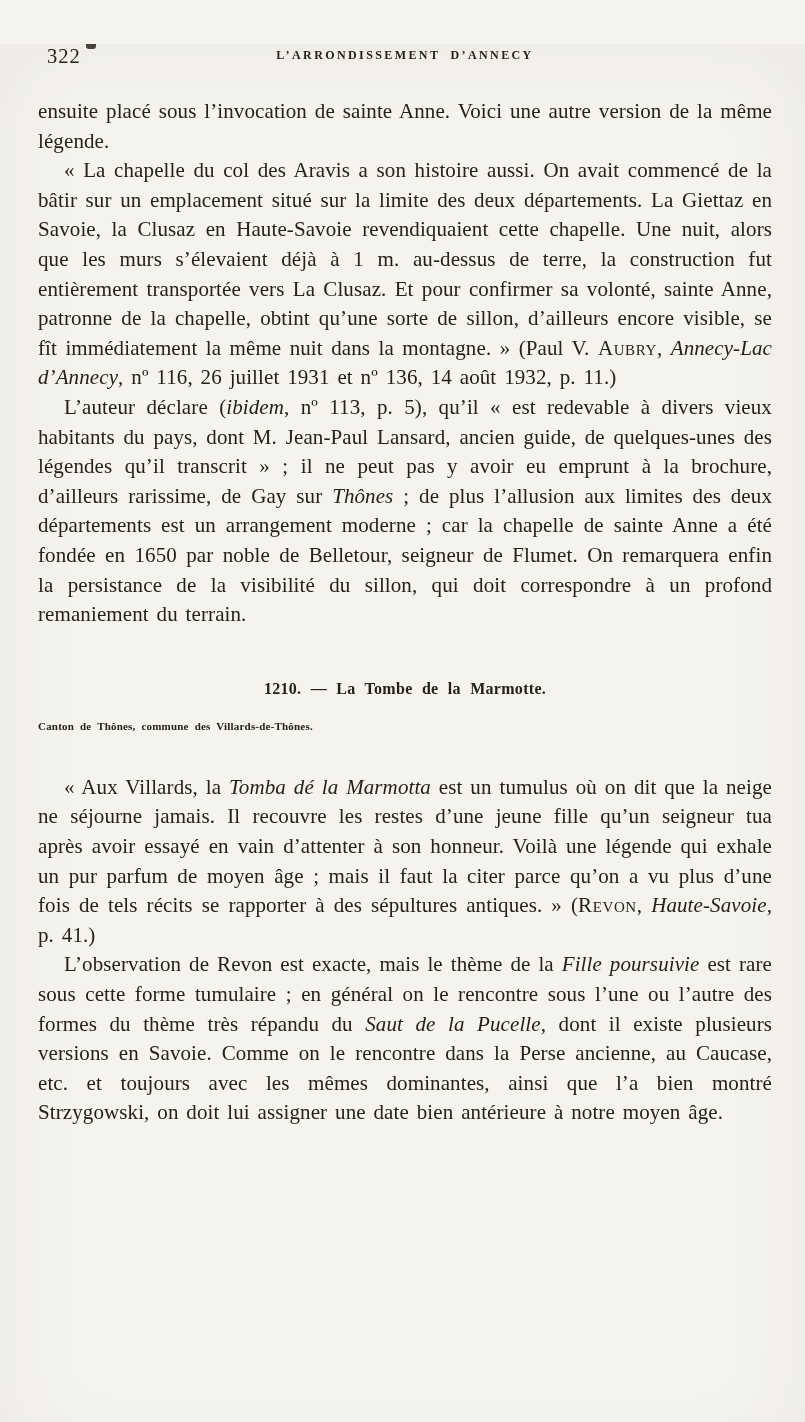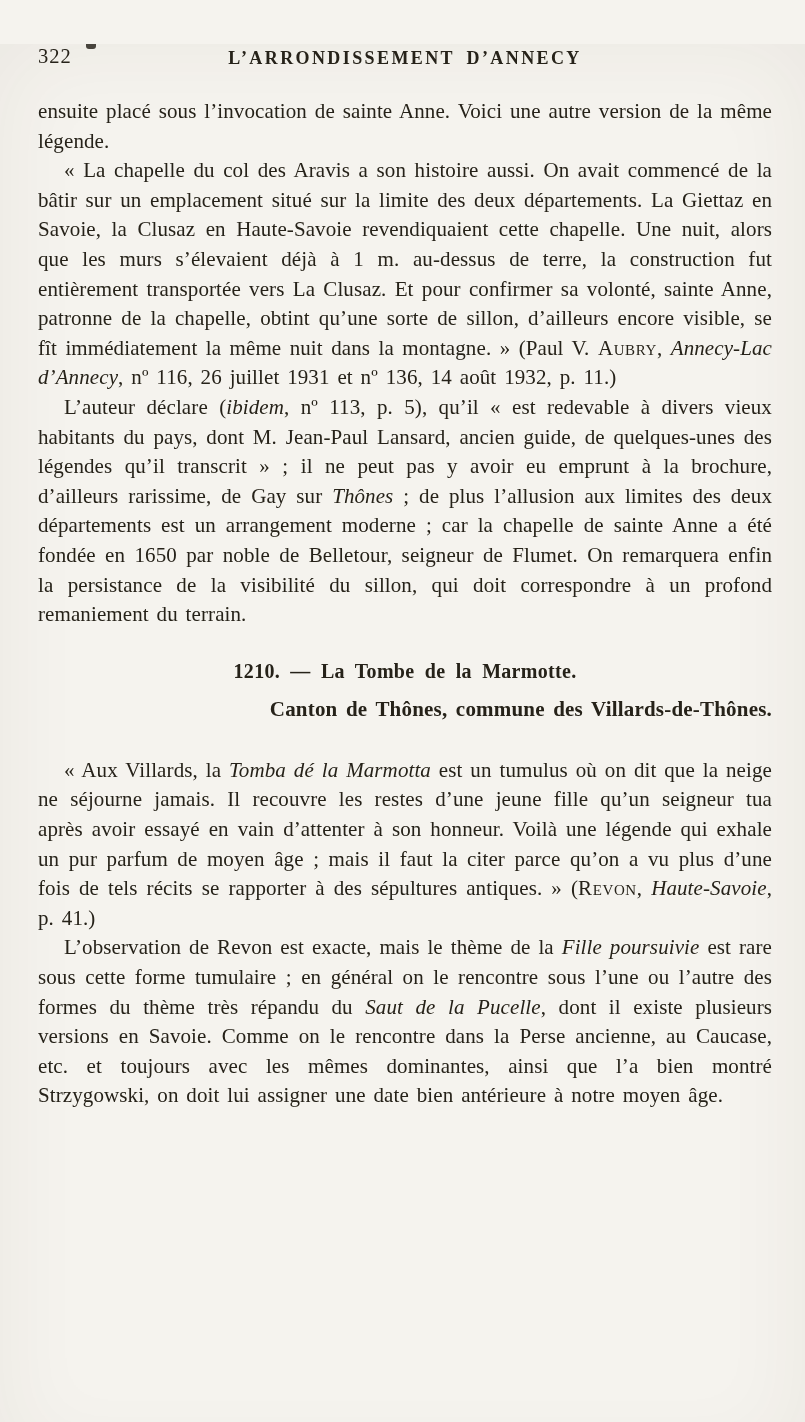--- a/index.html
+++ b/index.html
@@ -21,58 +21,58 @@
     box-shadow: inset 0 0 90px rgba(60,50,30,0.06);
   }
   .running-head {
     position: relative;
     margin: 44px 0 27px 0;
     height: 26px;
     text-align: center;
   }
   .pagenum {
     position: absolute;
-    left: 0;
+    left: 9px;
     top: 1px;
     font-size: 20.5px;
     letter-spacing: 1px;
   }
   .running-title {
     display: inline-block;
-    font-size: 18px;
+    font-size: 12px;
     font-weight: 700;
     letter-spacing: 2.4px;
     word-spacing: 5px;
     padding-top: 4px;
   }
   .text-block {
     font-size: 21px;
     line-height: 29.6px;
     text-align: justify;
     word-spacing: 2.5px;
     letter-spacing: 0.1px;
     font-family: Liberation Serif, serif;
   }
   .para { margin: 0; }
   .indent { text-indent: 26px; }
   .it { font-style: italic; }
   .sc { font-variant: small-caps; letter-spacing: 0.6px; }
   h2.entry-heading {
-    font-size: 20px;
+    font-size: 16px;
     font-weight: 700;
     text-align: center;
     text-indent: 0;
-    margin: 27px 0 9px 0;
+    margin: 44px 0 9px 0;
     word-spacing: 5px;
     letter-spacing: 0.3px;
   }
   h3.entry-subheading {
-    font-size: 21px;
+    font-size: 11px;
     font-weight: 700;
-    text-align: right;
+    text-align: left;
     text-indent: 0;
     margin: 0 0 31px 0;
     word-spacing: 3px;
     letter-spacing: 0.2px;
   }
   .bottom-mark {
     position: absolute;
     left: 512px;
     top: 1372px;
     font-size: 22px;

